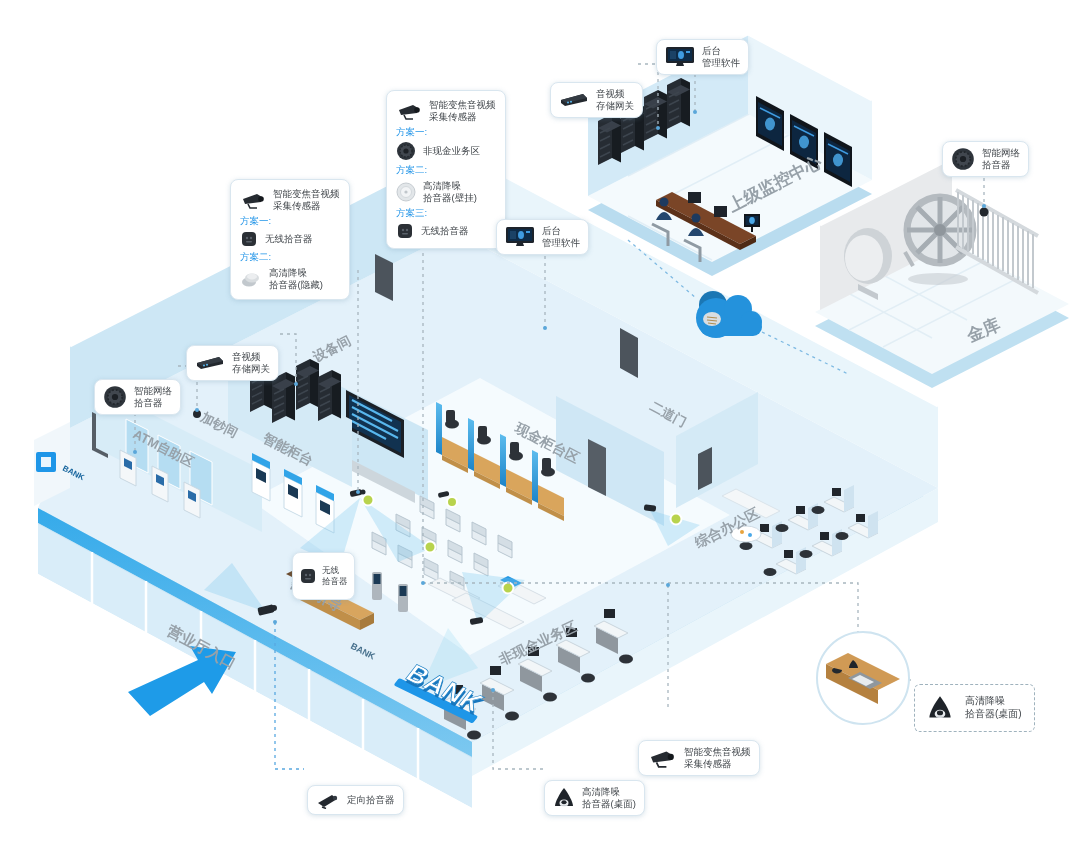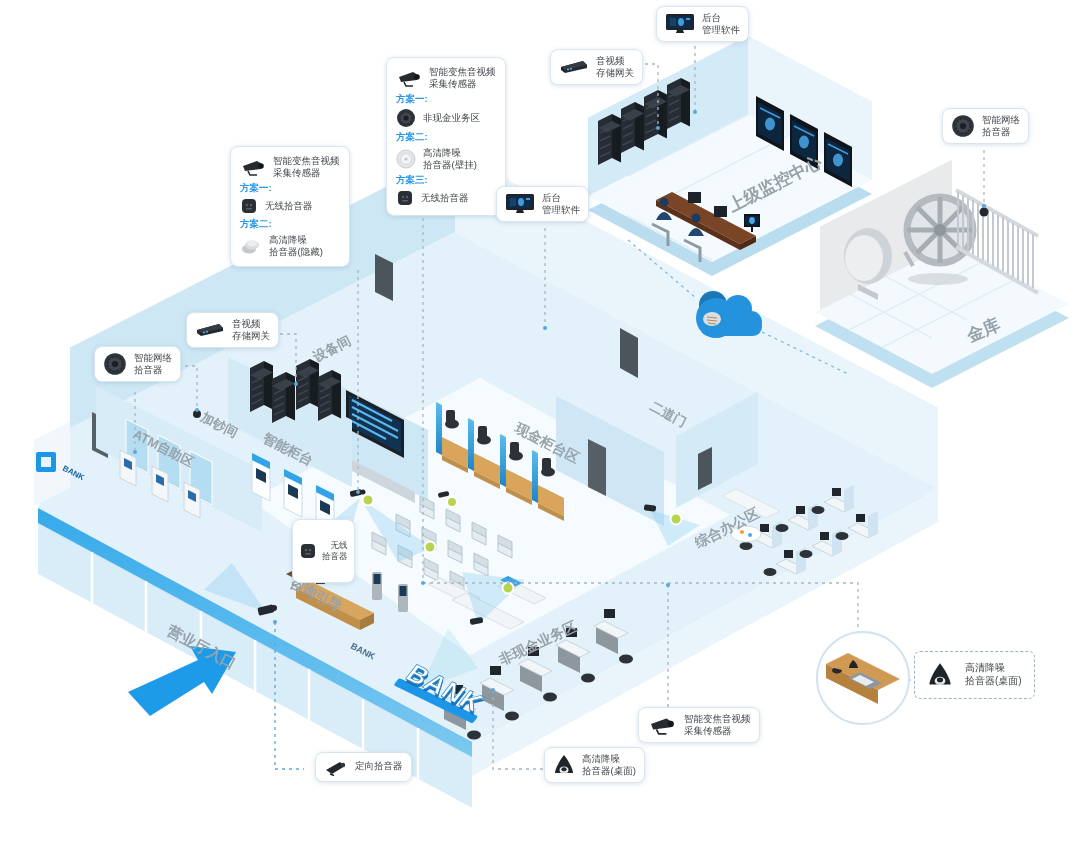--- a/index.html
+++ b/index.html
@@ -1,28 +1,28 @@
 <!DOCTYPE html>
 <html><head>
 <meta charset="utf-8">
 <style>
   html,body{margin:0;padding:0;background:#ffffff;}
   body{font-family:"Liberation Sans","DejaVu Sans",sans-serif;}
   .stage{position:relative;width:1080px;height:844px;background:#fff;overflow:hidden;}
   .scene{position:absolute;left:0;top:0;z-index:1;}
   .callout{position:absolute;z-index:5;background:#fff;border:1px solid #d9e6ef;border-radius:8px;
            box-shadow:0 1px 5px rgba(110,150,175,.28);padding:5px 8px;display:flex;align-items:center;
-           gap:7px;font-size:9.5px;color:#41464b;line-height:1.28;white-space:nowrap;}
+           gap:7px;font-size:9.5px;color:#41464b;line-height:1.28;white-space:nowrap;margin-top:33px;}
   .callout .ico{flex:0 0 auto;display:flex;align-items:center;justify-content:center;}
   .callout .txt div{white-space:nowrap;}
   .plan-box{flex-direction:column;align-items:flex-start;gap:3px;padding:8px 9px;}
   .plan-box .row{display:flex;align-items:center;gap:7px;}
-  .plan-label{color:#2596e8;font-weight:bold;font-size:9.5px;}
+  .plan-label{color:#2596e8;font-weight:normal;font-size:9.5px;}
   .dashedbox{border:1px dashed #9fb2bd;border-radius:6px;box-shadow:none;padding:10px 12px;gap:12px;font-size:10px;}
-  .small{font-size:8.5px;padding:20px 6px;gap:5px;text-align:right;}
+  .small{font-size:8.5px;padding:12px 6px;gap:5px;}
   text{font-family:"Liberation Sans","DejaVu Sans",sans-serif;}
   .roomlbl{font-weight:bold;fill:#97a1a9;}
 </style>
 </head>
 <body>
 
 <div class="stage">
 
 <svg class="scene" width="1080" height="844" viewBox="0 0 1080 844">
   <defs>
@@ -781,21 +781,21 @@
           <circle cx="11" cy="8" r="1.2" fill="#596069"></circle>
           <rect x="6" y="11" width="6" height="1.6" rx="0.8" fill="#596069"></rect>
         </svg>
       </span>
   <span class="txt">
         <div>无线</div>
         <div>拾音器</div>
       </span>
 </div>
 
-<div class="callout" style="left:315px;top:752px;font-family:Liberation Mono, monospace;">
+<div class="callout" style="left:307px;top:752px;">
   <span class="ico">
         <svg width="24" height="18" viewBox="0 0 24 18">
           <path d="M2 12 L16 4 L21 8 L8 16 Z" fill="#23282e"></path>
           <circle cx="19" cy="7" r="2.2" fill="#343b43"></circle>
           <path d="M6 16 L10 17.5" stroke="#23282e" stroke-width="1.5"></path>
         </svg>
       </span>
   <span class="txt">
         <div>定向拾音器</div>
       </span>

